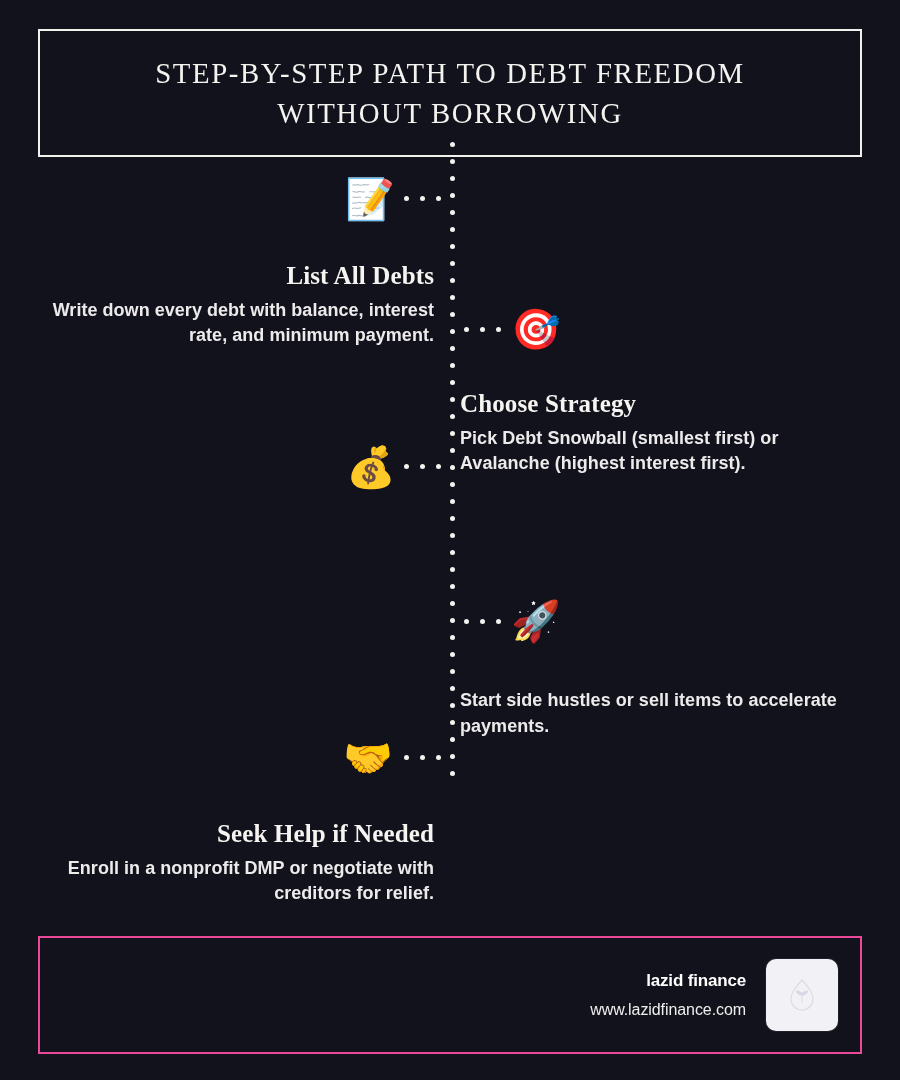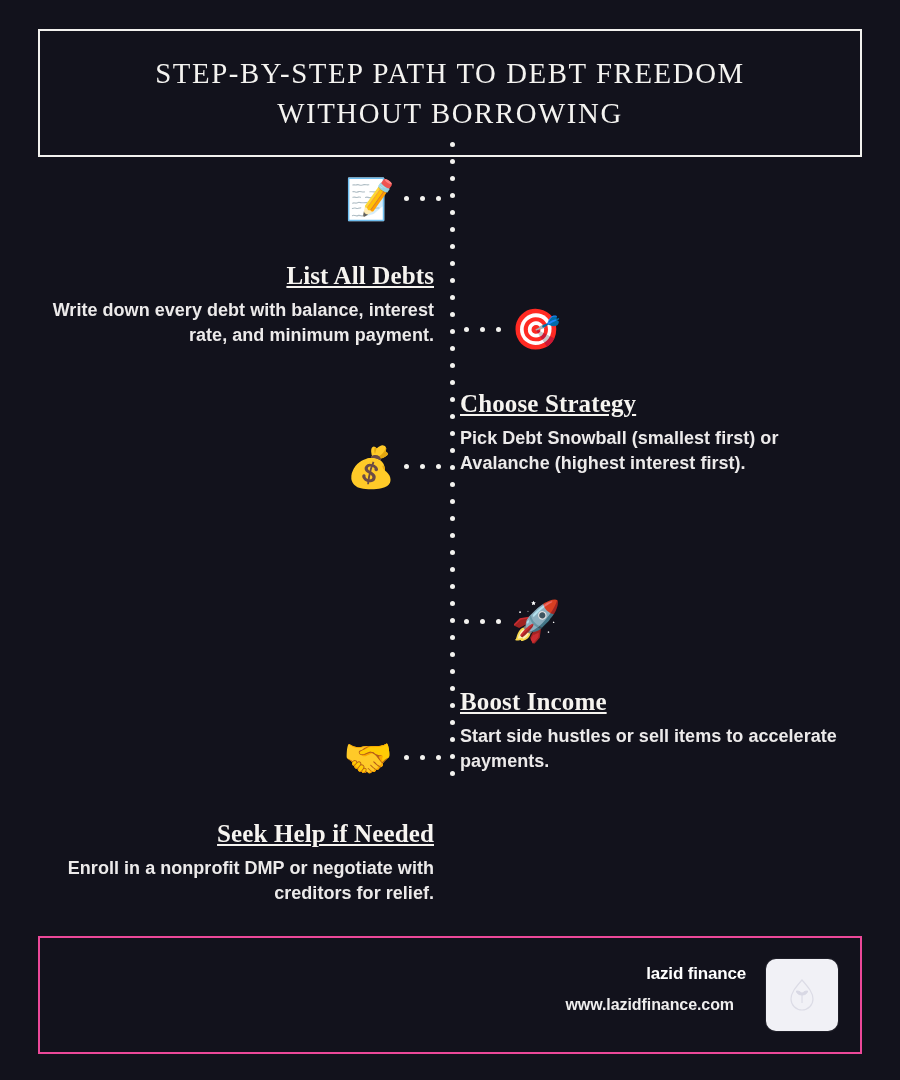--- a/index.html
+++ b/index.html
@@ -78,21 +78,20 @@
   }
   .step-heading {
     font-family: "Liberation Serif", "DejaVu Serif", serif;
     font-weight: 700;
     font-size: 25px;
     line-height: 1.1;
     color: #f6f4f0;
     letter-spacing: 0.005em;
     margin: 0 0 8px 0;
     white-space: nowrap;
-    text-decoration: underline;
   }
   .step.left .step-heading { padding-right: 8px; }
   .step.right .step-heading { padding-left: 2px; }
   .step-desc {
     font-family: "Liberation Sans", sans-serif;
     font-weight: 700;
     font-size: 18px;
     line-height: 1.42;
     color: #eceaea;
     margin: 0;
@@ -154,25 +153,25 @@
   .brand-name {
     font-family: "Liberation Sans", sans-serif;
     font-weight: 700;
     font-size: 17px;
     color: #ffffff;
     letter-spacing: -0.01em;
     margin: 0 0 10px 0;
   }
   .brand-url {
     font-family: "Liberation Sans", sans-serif;
-    font-weight: 700;
+    font-weight: 400;
     font-size: 16px;
     color: #efeeee;
     letter-spacing: -0.005em;
-    margin: 12px;
+    margin: 0;
   }
   .brand-logo {
     width: 72px;
     height: 72px;
     border-radius: 10px;
     background: #f1f1f6;
     display: flex;
     align-items: center;
     justify-content: center;
     box-shadow: 0 0 0 1px rgba(255,255,255,0.06);
@@ -258,21 +257,20 @@
     <span class="c-dot"></span>
   </div>
 
   <div class="node-icon" style="left:512px; top:597px;">🚀</div>
   <div class="connector" style="left:464px; top:619px;">
     <span class="c-dot"></span>
     <span class="c-dot"></span>
     <span class="c-dot"></span>
   </div>
   <div class="step right" style="top:688px;">
-    <p class="step-heading">Boost Income</p>
     <p class="step-desc">Start side hustles or sell items to accelerate payments.</p>
   </div>
 
   <div class="node-icon" style="left:344px; top:734px;">🤝</div>
   <div class="connector" style="left:404px; top:755px;">
     <span class="c-dot"></span>
     <span class="c-dot"></span>
     <span class="c-dot"></span>
   </div>
   <div class="step left" style="top:820px;">

